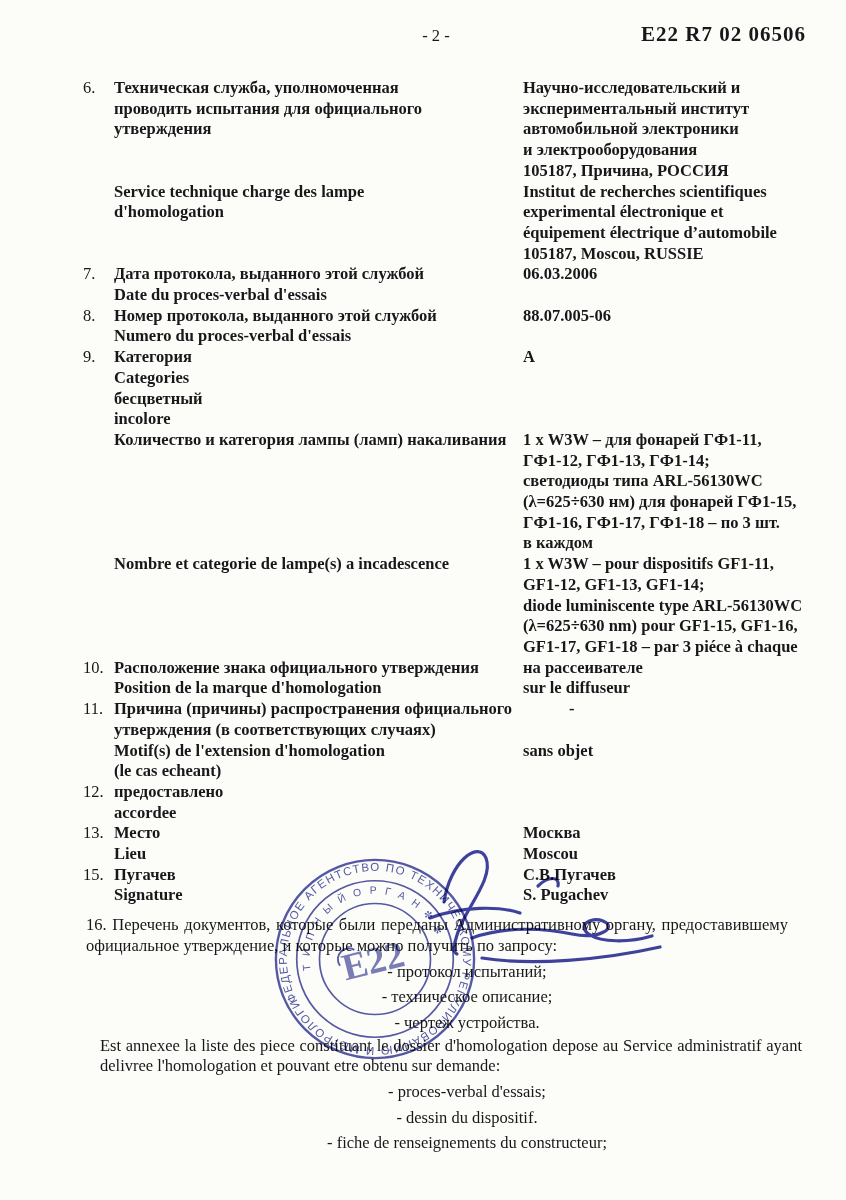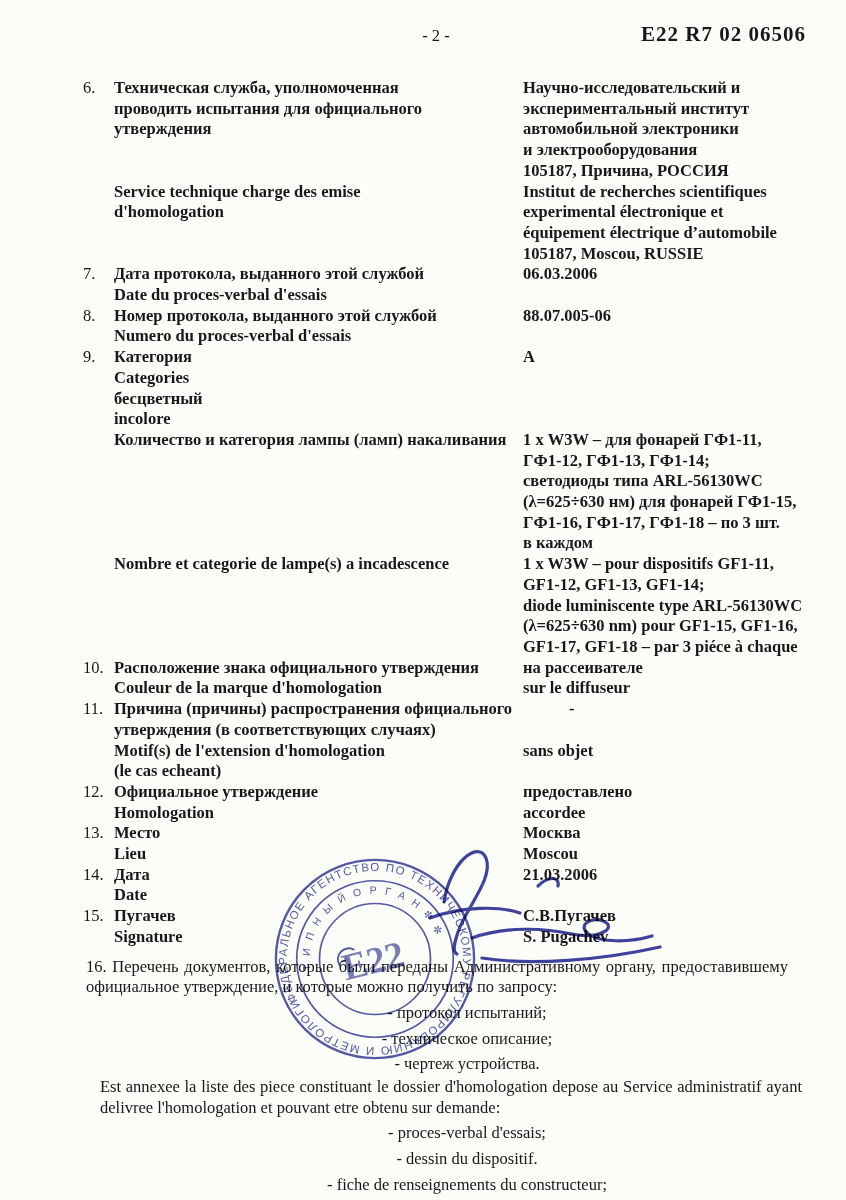--- a/index.html
+++ b/index.html
@@ -52,21 +52,21 @@
             <div class="values">
               <div class="line">Научно-исследовательский и</div>
               <div class="line">экспериментальный институт</div>
               <div class="line">автомобильной электроники</div>
               <div class="line">и электрооборудования</div>
               <div class="line">105187, Причина, РОССИЯ</div>
             </div>
           </div>
           <div class="row">
             <div class="labels">
-              <div class="line">Service technique charge des emise</div>
+              <div class="line">Service technique charge des lampe</div>
               <div class="line">d'homologation</div>
             </div>
             <div class="values">
               <div class="line">Institut de recherches scientifiques</div>
               <div class="line">experimental électronique et</div>
               <div class="line">équipement électrique d’automobile</div>
               <div class="line">105187, Moscou, RUSSIE</div>
             </div>
           </div>
         </div>
@@ -135,21 +135,21 @@
               <div class="line">(λ=625÷630 nm)  pour  GF1-15, GF1-16,</div>
               <div class="line">GF1-17, GF1-18 – par 3 piéce à chaque</div>
             </div>
           </div>
         </div>
         <div class="item">
           <div class="num">10.</div>
           <div class="row">
             <div class="labels">
               <div class="line">Расположение знака официального утверждения</div>
-              <div class="line">Couleur de la marque d'homologation</div>
+              <div class="line">Position de la marque d'homologation</div>
             </div>
             <div class="values">
               <div class="line">на рассеивателе</div>
               <div class="line">sur le diffuseur</div>
             </div>
           </div>
         </div>
         <div class="item">
           <div class="num">11.</div>
           <div class="row">
@@ -167,52 +167,36 @@
               <div class="line">(le cas echeant)</div>
             </div>
             <div class="values">
               <div class="line">sans objet</div>
             </div>
           </div>
         </div>
         <div class="item">
           <div class="num">12.</div>
           <div class="row">
-            <div class="labels">
-              <div class="line">Официальное утверждение</div>
-              <div class="line">Homologation</div>
-            </div>
             <div class="values">
               <div class="line">предоставлено</div>
               <div class="line">accordee</div>
             </div>
           </div>
         </div>
         <div class="item">
           <div class="num">13.</div>
           <div class="row">
             <div class="labels">
               <div class="line">Место</div>
               <div class="line">Lieu</div>
             </div>
             <div class="values">
               <div class="line">Москва</div>
               <div class="line">Moscou</div>
-            </div>
-          </div>
-        </div>
-        <div class="item">
-          <div class="num">14.</div>
-          <div class="row">
-            <div class="labels">
-              <div class="line">Дата</div>
-              <div class="line">Date</div>
-            </div>
-            <div class="values">
-              <div class="line">21.03.2006</div>
             </div>
           </div>
         </div>
         <div class="item">
           <div class="num">15.</div>
           <div class="row">
             <div class="labels">
               <div class="line">Пугачев</div>
               <div class="line">Signature</div>
             </div>

